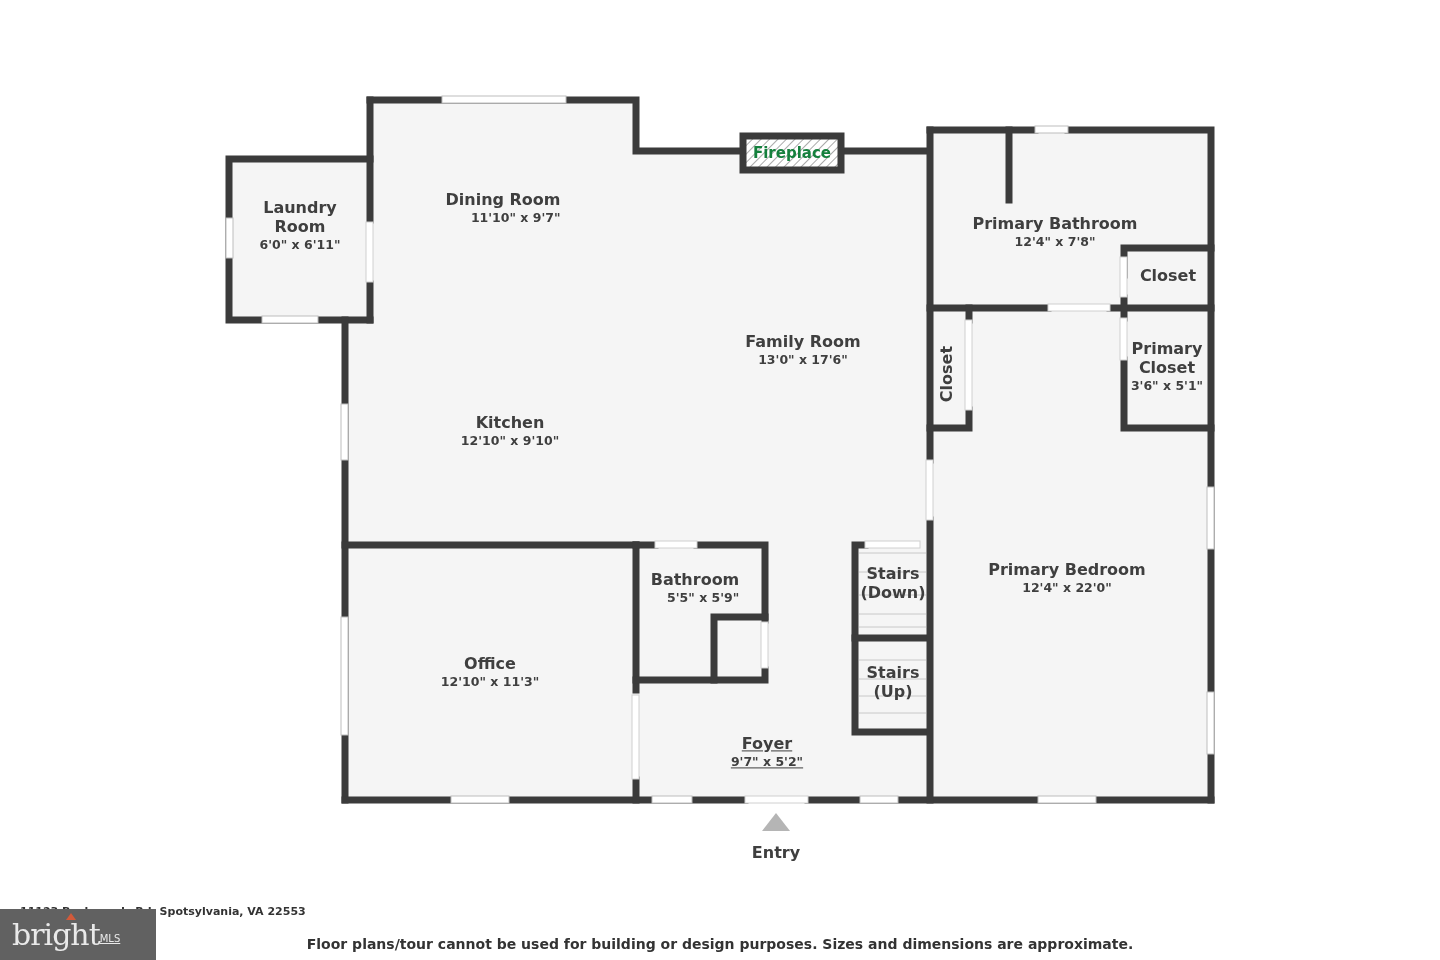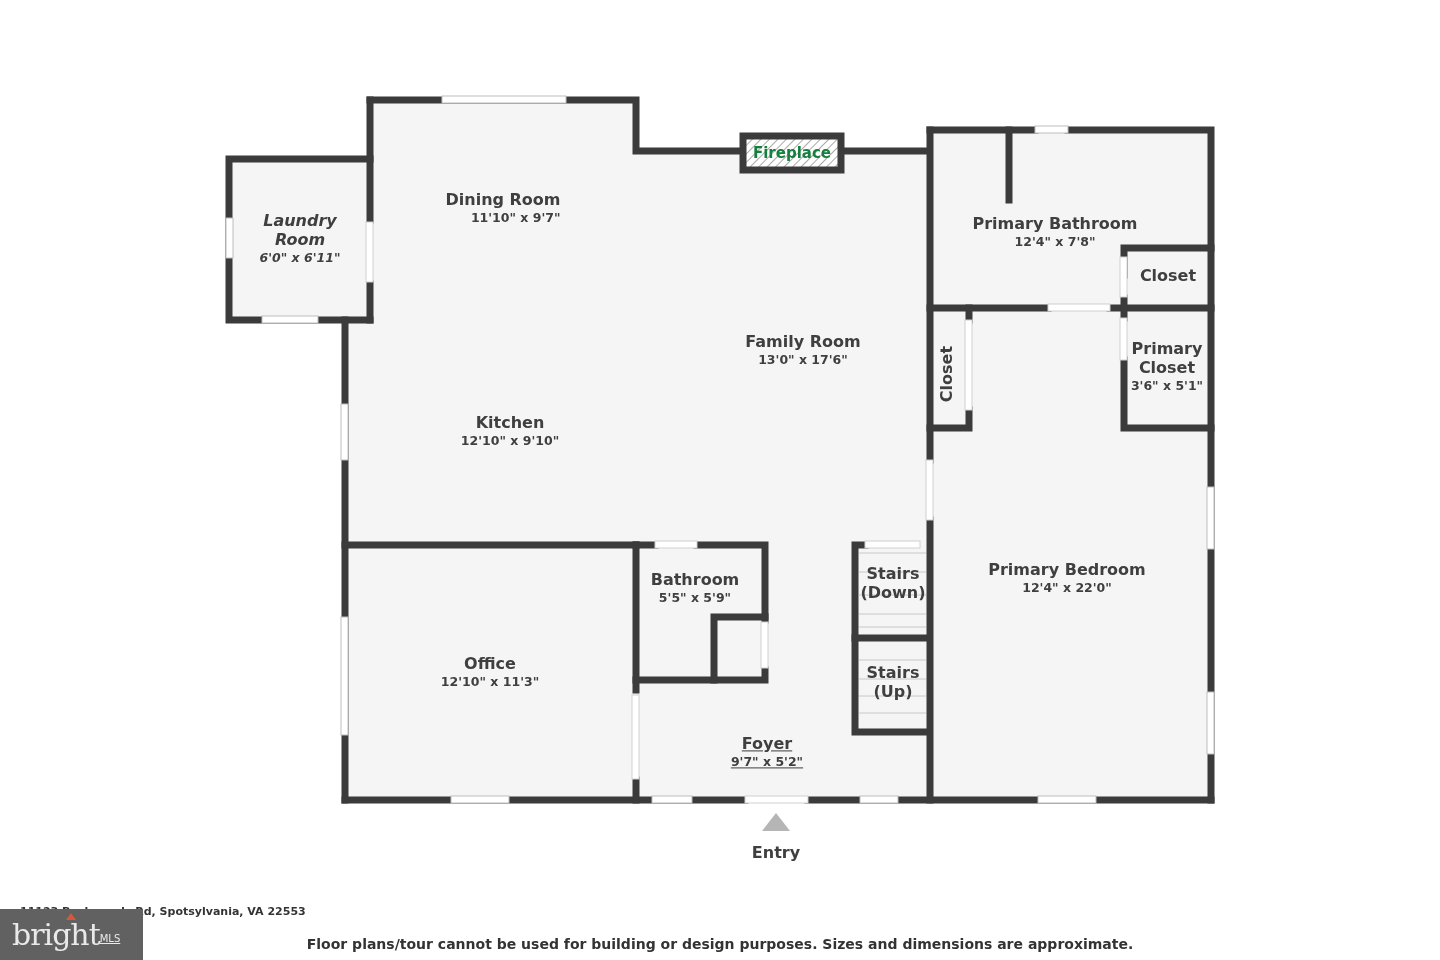--- a/index.html
+++ b/index.html
@@ -9,21 +9,21 @@
   .label { position:absolute; text-align:center; transform:translate(-50%, -50%);
            white-space:nowrap; line-height:1.2; }
   .room-name { font-size:16px; font-weight:bold; color:#3f3f3f; display:block; }
   .room-dim { font-size:12.5px; font-weight:bold; color:#3f3f3f; display:block; margin-top:1px; }
   .vertical { transform:translate(-50%, -50%) rotate(-90deg); }
   .fireplace-label { font-size:15px; font-weight:bold; color:#15803d; }
   .entry-label { font-size:16px; font-weight:bold; color:#3f3f3f; }
   .address { position:absolute; left:20px; top:905px; font-size:11px; font-weight:bold; color:#333; }
   .disclaimer { position:absolute; left:720px; top:936px; transform:translateX(-50%);
                 font-size:14px; font-weight:bold; color:#333; white-space:nowrap; }
-  .logo { position:absolute; left:0; top:909px; width:143px; height:51px; background:#616161;
+  .logo { position:absolute; left:0; top:909px; width:156px; height:51px; background:#616161;
           display:flex; align-items:center; padding-left:12px; box-sizing:border-box; }
   .logo-bright { font-family:"DejaVu Serif", "Liberation Serif", serif; font-size:30px; color:#e9e9e9; letter-spacing:-1px; position:relative; }
   .logo-mls { font-size:10px; color:#e9e9e9; margin-top:8px;text-decoration:underline; }
   .logo-caret { position:absolute; left:66px; top:4px; width:0; height:0;
                 border-left:5px solid transparent; border-right:5px solid transparent; border-bottom:7px solid #d25a3a; }
 </style>
 </head>
 <body>
 
 <svg id="plan" viewBox="0 0 1440 960" xmlns="http://www.w3.org/2000/svg">
@@ -125,21 +125,21 @@
     <line x1="859" y1="713" x2="926" y2="713"></line>
   </g>
 
   <g>
     <rect x="743" y="136" width="98" height="34" fill="url(#hatch)" stroke="#3b3b3b" stroke-width="7"></rect>
   </g>
 
   <polygon points="776,813 762,831 790,831" fill="#b5b5b5"></polygon>
 </svg>
 
-<div class="label" style="left:300px; top:238px;font-style:italic;">
+<div class="label" style="left:300px; top:225px;">
   <span class="room-name">Laundry</span>
   <span class="room-name">Room</span>
   <span class="room-dim">6'0" x 6'11"</span>
 </div>
 
 <div class="label" style="left:503px; top:208px;text-align:right;">
   <span class="room-name">Dining Room</span>
   <span class="room-dim">11'10" x 9'7"</span>
 </div>
 
@@ -151,21 +151,21 @@
 <div class="label" style="left:490px; top:431px;margin-left:20px;">
   <span class="room-name">Kitchen</span>
   <span class="room-dim">12'10" x 9'10"</span>
 </div>
 
 <div class="label" style="left:490px; top:672px;">
   <span class="room-name">Office</span>
   <span class="room-dim">12'10" x 11'3"</span>
 </div>
 
-<div class="label" style="left:695px; top:588px;">
+<div class="label" style="left:695px; top:588px;text-align:right;">
   <span class="room-name">Bathroom</span>
   <span class="room-dim">5'5" x 5'9"</span>
 </div>
 
 <div class="label" style="left:767px; top:752px;text-decoration:underline;">
   <span class="room-name">Foyer</span>
   <span class="room-dim">9'7" x 5'2"</span>
 </div>
 
 <div class="label" style="left:893px; top:583px;">

